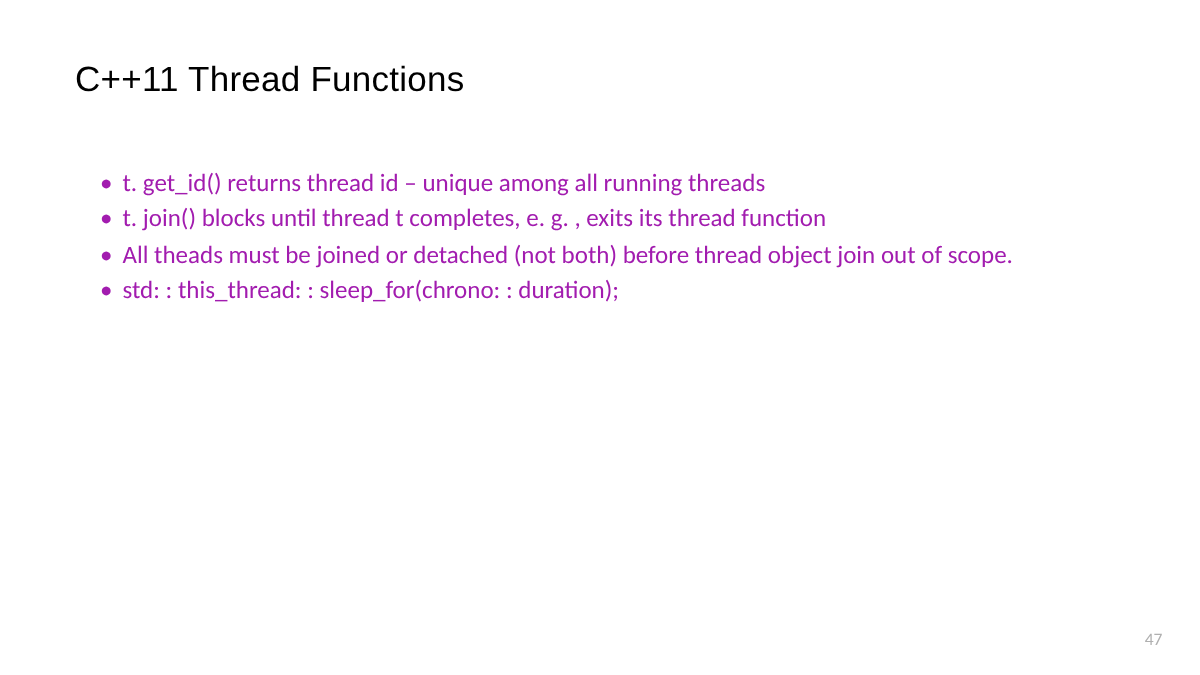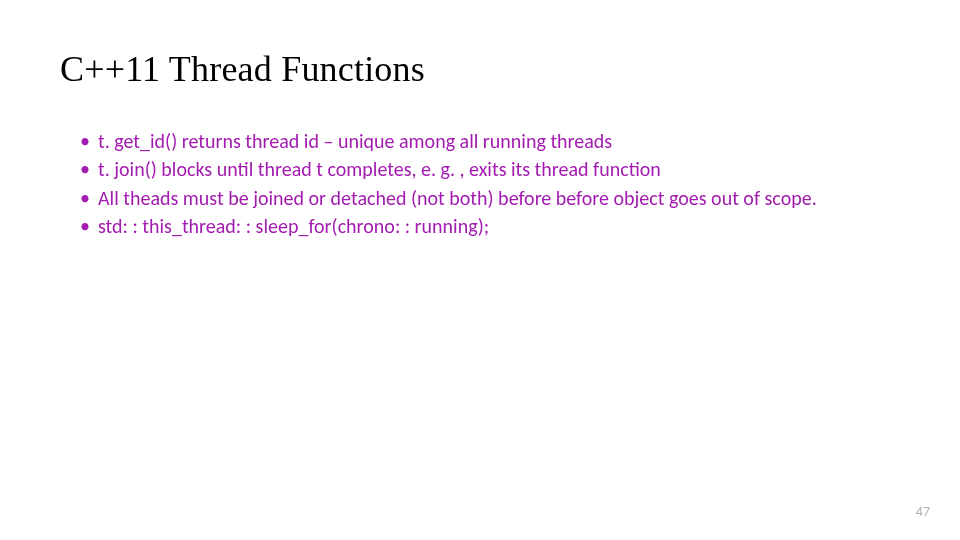--- a/index.html
+++ b/index.html
@@ -16,25 +16,25 @@
     overflow: hidden;
     position: relative;
   }
   .slide {
     width: 960px;
     height: 540px;
     position: relative;
     padding: 48px 60px 0 60px;
   }
   .title {
-    font-size: 36px;
+    font-size: 28px;
     font-weight: 400;
     color: #000000;
-    margin-bottom: 38px;
-    font-family: Liberation Serif, serif;
+    margin-bottom: 54px;
+    font-family: Liberation Sans, sans-serif;
     letter-spacing: 0.2px;
   }
   .bullets {
     list-style: none;
     padding-left: 20px;
     font-size: 20px;
     line-height: 1.32;
     color: #a21caf;
   }
   .bullets li {
@@ -58,17 +58,17 @@
   }
 </style>
 </head>
 <body>
 
 <div class="slide">
   <h1 class="title">C++11 Thread Functions</h1>
   <ul class="bullets">
     <li>t. get_id() returns thread id – unique among all running threads</li>
     <li>t. join() blocks until thread t completes, e. g. , exits its thread function</li>
-    <li>All theads must be joined or detached (not both) before before object goes out of scope.</li>
-    <li>std: : this_thread: : sleep_for(chrono: : running);</li>
+    <li>All theads must be joined or detached (not both) before thread object join out of scope.</li>
+    <li>std: : this_thread: : sleep_for(chrono: : duration);</li>
   </ul>
   <div class="page-number">47</div>
 </div>
 
 </body></html>

